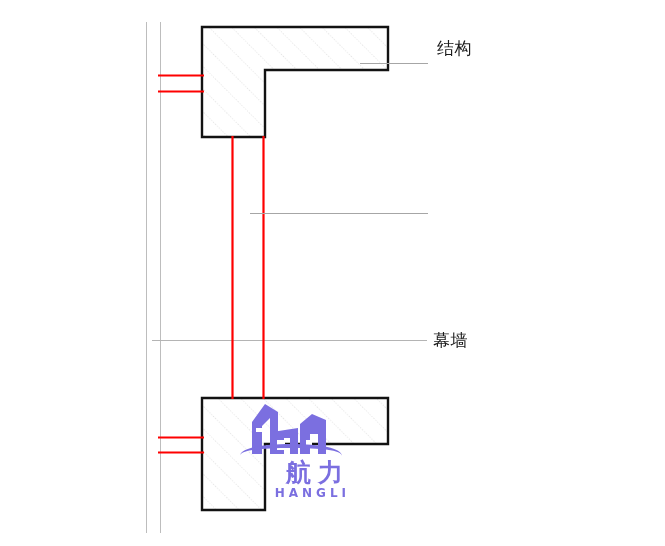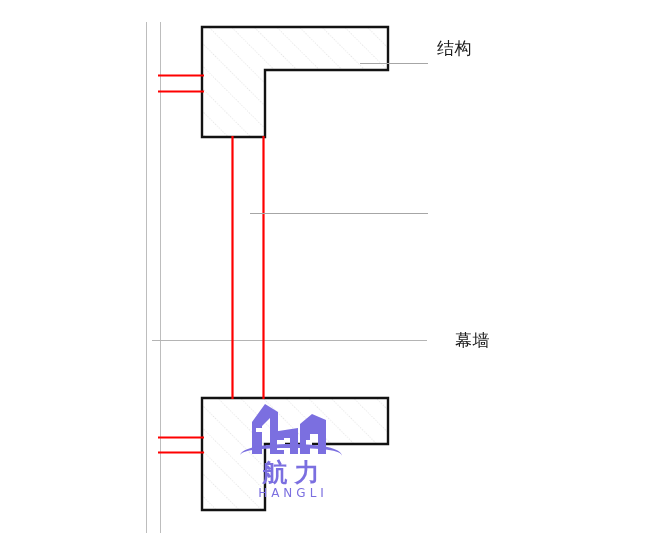--- a/index.html
+++ b/index.html
@@ -31,50 +31,50 @@
     position: absolute;
     color: #1a1a1a;
     font-size: 17px;
     line-height: 24px;
     white-space: pre;
     letter-spacing: 0.5px;
     font-family: "DejaVu Sans", "Liberation Sans", sans-serif;
   }
   #label-structure { left: 437px; top: 36px; }
   #label-backboard { left: 437px; top: 199px; }
-  #label-curtainwall { left: 455px; top: 328px; }
+  #label-curtainwall { left: 433px; top: 328px; }
 
   
   #watermark {
     position: absolute;
     left: 232px;
     top: 404px;
     width: 118px;
     height: 104px;
     pointer-events: none;
   }
   #watermark .wm-text {
     position: absolute;
     left: 0;
     width: 118px;
-    text-align: center;
+    text-align: right;
     color: #7b6fe0;
     font-family: "DejaVu Sans", "Liberation Sans", sans-serif;
   }
   #wm-cn {
     top: 52px;
     font-size: 25px;
     font-weight: bold;
     letter-spacing: 7px;
     text-indent: 7px;
   }
   #wm-en {
     top: 82px;
     font-size: 12px;
-    font-weight: normal;
+    font-weight: bold;
     letter-spacing: 4px;
     text-indent: 4px;
   }
 </style>
 </head>
 <body>
 
 <div id="canvas">
 
   <svg id="drawing" viewBox="0 0 665 546" xmlns="http://www.w3.org/2000/svg">

